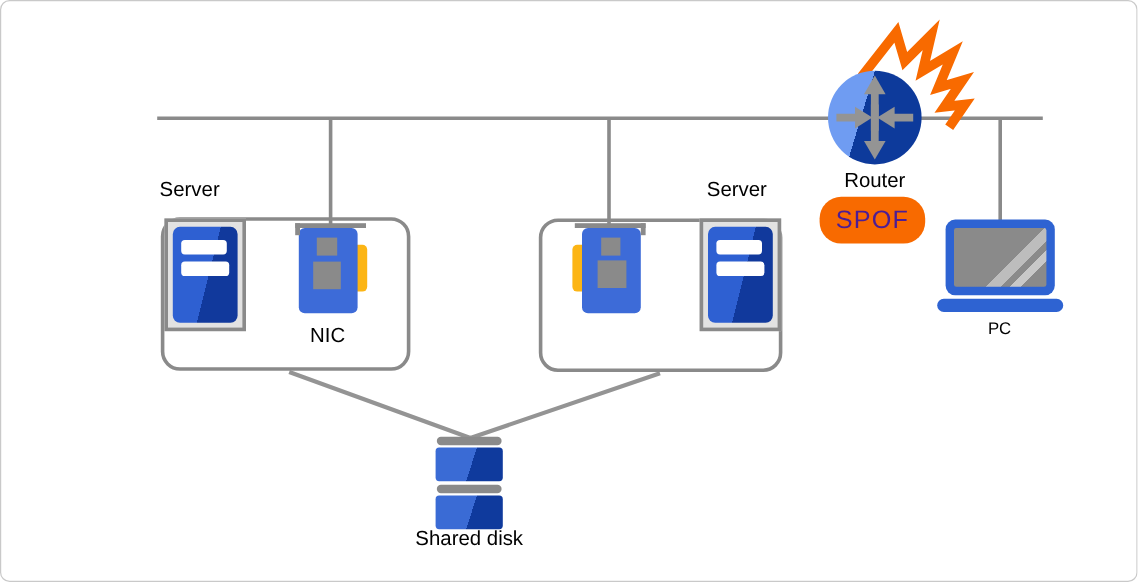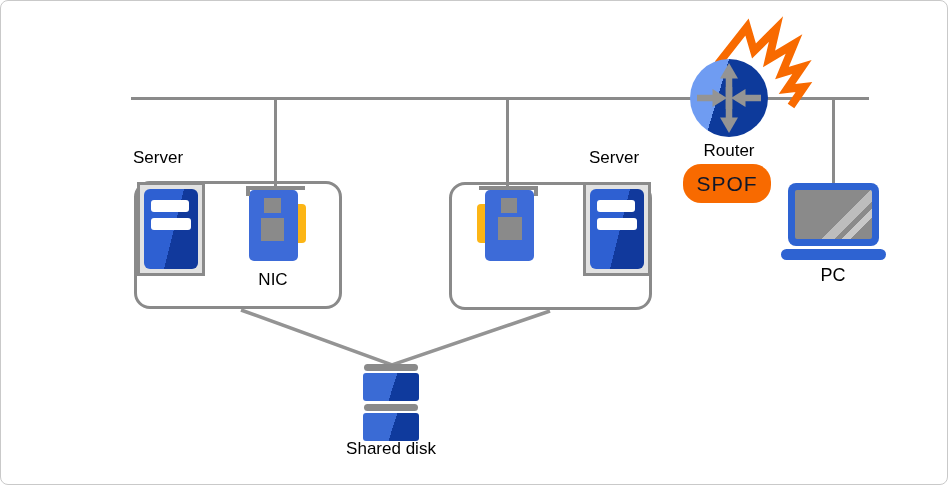--- a/index.html
+++ b/index.html
@@ -90,21 +90,21 @@
     z-index:3;
   }
 
   
   #spof-badge{
     position:absolute;
     left:682px;top:163px;width:88px;height:39px;
     background:#f86a00;
     border-radius:18px;
     display:flex;align-items:center;justify-content:center;
-    color:#0f172a;font-size:21px;letter-spacing:1px;text-align:right;
+    color:#4c1d95;font-size:21px;letter-spacing:1px;text-align:right;
   }
 
   
   #pc-screen{
     position:absolute;
     left:787px;top:182px;width:91px;height:63px;
     background:#2e63d2;border-radius:8px;
   }
   #pc-display{
     position:absolute;
@@ -214,21 +214,21 @@
   <div id="spof-badge">
     <span>SPOF</span>
   </div>
 
   <div>
     <div id="pc-screen">
       <div id="pc-display"></div>
     </div>
     <div id="pc-base"></div>
   </div>
-  <div class="label center" style="left:792px;top:264px;width:80px;font-size:18px;">PC</div>
+  <div class="label center" style="left:792px;top:264px;width:80px;font-size:14px;">PC</div>
 
   <div>
     <div class="disk-bar" style="top:363px;"></div>
     <div class="disk-platter" style="top:372px;"></div>
     <div class="disk-bar" style="top:403px;"></div>
     <div class="disk-platter" style="top:412px;"></div>
   </div>
   <div class="label center" style="left:330px;top:438px;width:120px;">Shared disk</div>
 
 </div>

